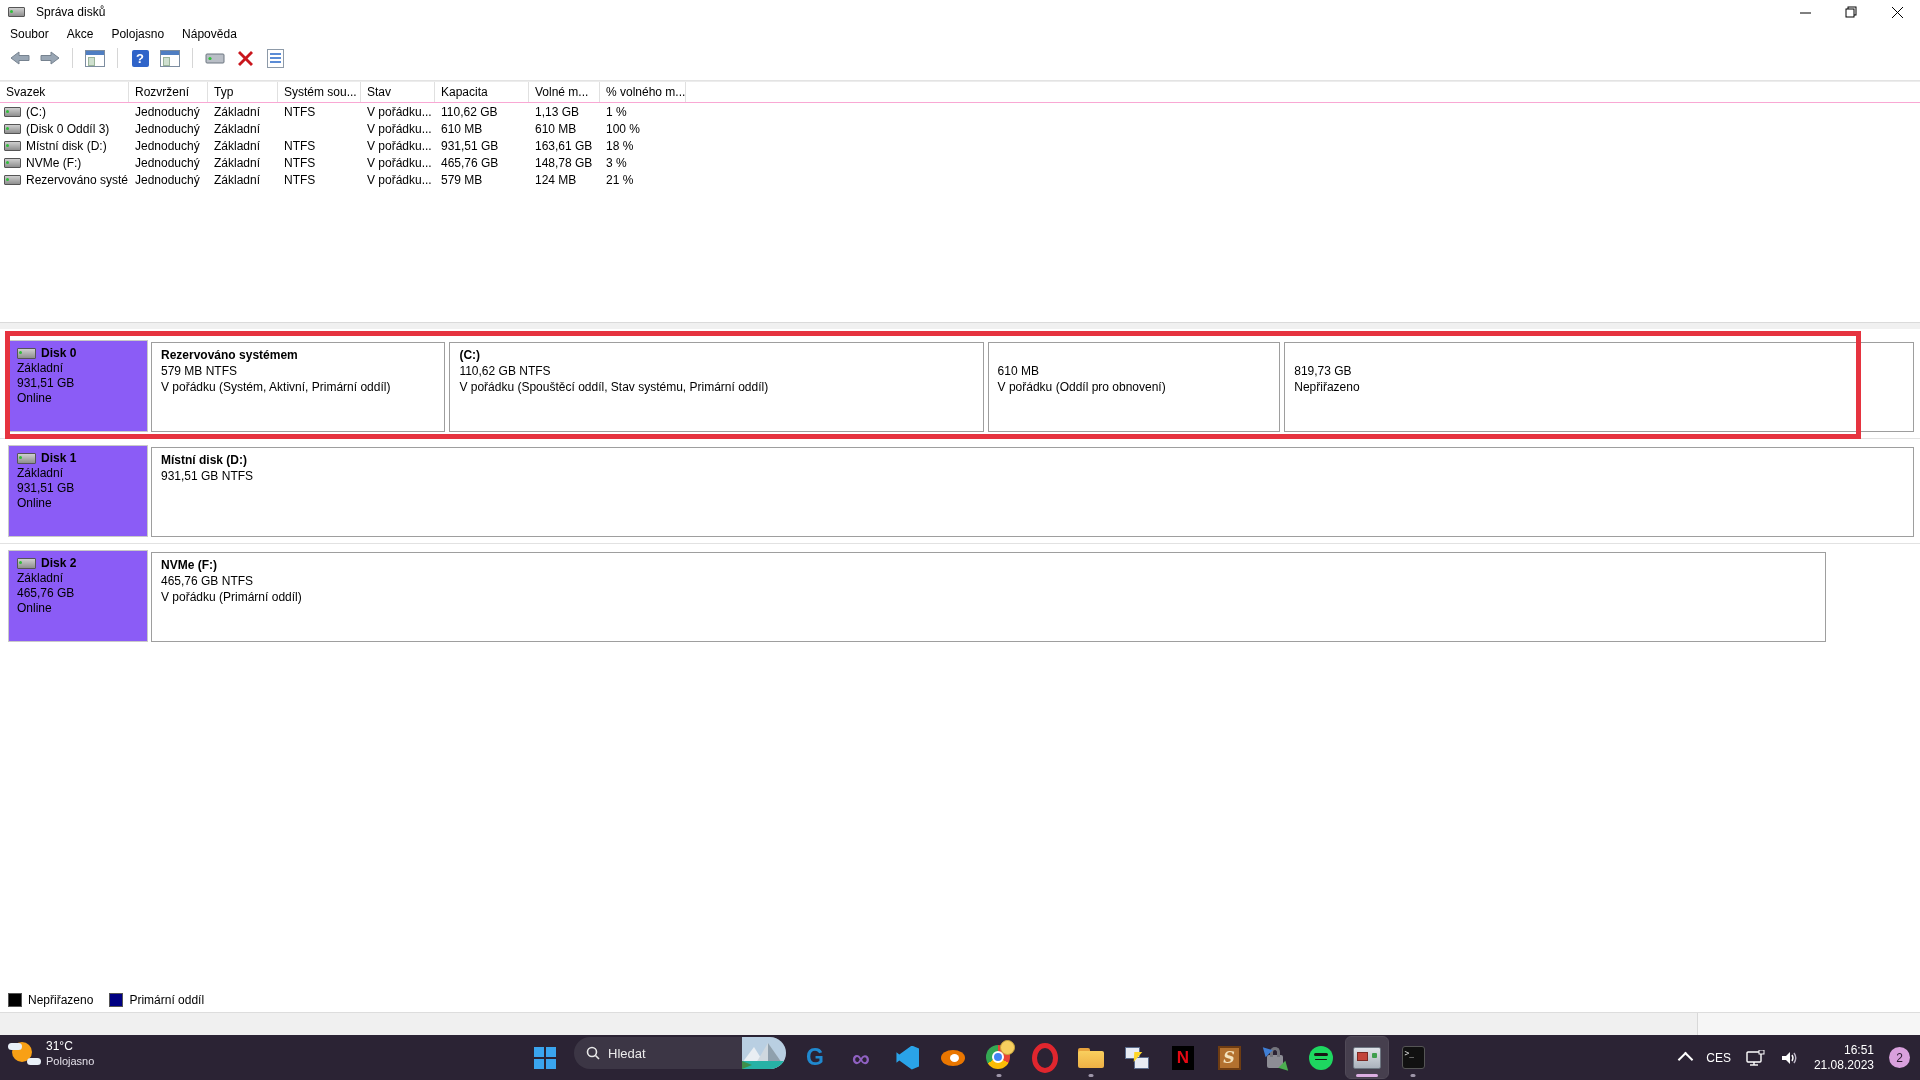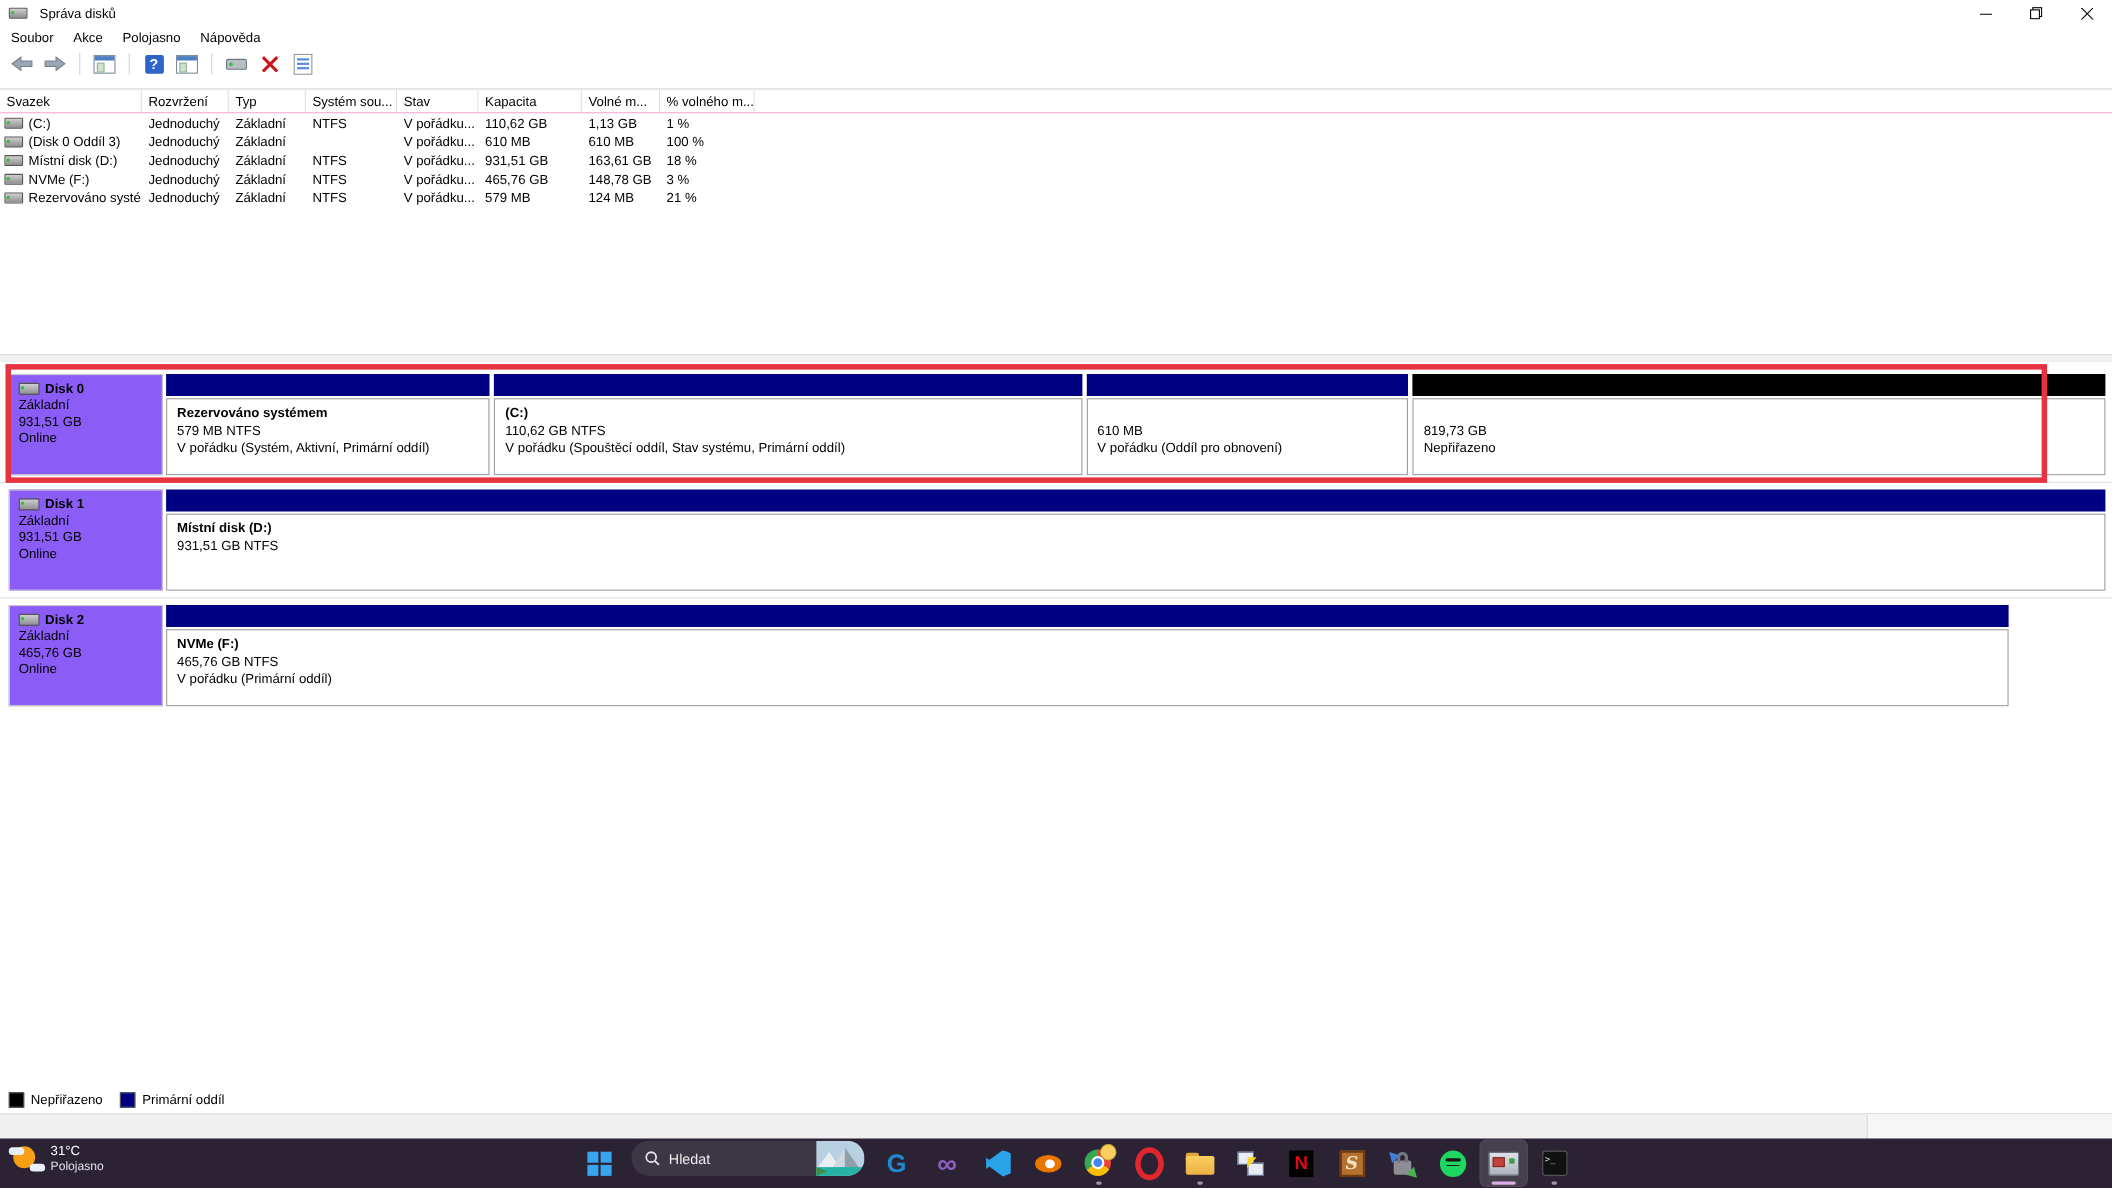--- a/index.html
+++ b/index.html
@@ -41,21 +41,21 @@
   .splitter{position:absolute;top:322px;left:0;right:0;height:6px;background:#f0f0f0;border-top:1px solid #dadada;border-bottom:1px solid #dadada}
 
   
   .diskpane{position:absolute;top:329px;left:0;right:0;height:659px;background:#fff;padding-top:11px;box-sizing:border-box}
   .disk-row{display:flex;height:92px;margin:0 6px 0 8px;position:relative}
   .disk-sep{height:1px;background:#e2e2e2;margin:6px 0}
   .disk-head{width:140px;min-width:140px;background:#8b5cf6;border:1px solid #c9c9c9;padding:5px 8px;box-sizing:border-box;line-height:15px}
   .disk-head .dh-title{font-weight:bold}
   .disk-head .drive-ico{width:17px;height:9px}
   .parts{flex:1;display:flex;gap:4px;margin-left:3px}
-  .part{display:flex;flex-direction:column;box-sizing:border-box}
+  .part{display:flex;flex-direction:row;box-sizing:border-box}
   .part-bar{height:20px;background:#000082}
   .part-bar.unalloc{background:#000}
   .part-body{flex:1;border:1px solid #9e9e9e;background:#fff;margin-top:2px;padding:4px 9px;line-height:16px;overflow:hidden;white-space:nowrap}
   .part-title{font-weight:bold;min-height:16px}
   .red-rect{position:absolute;left:5px;top:2px;width:1846px;height:98px;border:5px solid #e6333f;z-index:5;pointer-events:none}
 
   
   .legendbar{position:absolute;top:988px;left:0;right:0;height:24px;background:#fff;display:flex;align-items:center;padding-left:8px;gap:16px}
   .legend-item{display:flex;align-items:center;gap:6px}
   .legend-swatch{width:12px;height:12px;border:1px solid #555}
@@ -444,13 +444,33 @@
     <div class="slot active">
       <div class="diskmgmt"></div>
         <div class="active-pill"></div>
     </div>
     <div class="slot">
         <div class="terminal">&gt;_</div>
         <div class="run-dot"></div>
       </div>
   </div>
 
+  <div class="tray">
+    <div class="chev"></div>
+    <div class="lang">CES</div>
+    <svg width="20" height="16">
+        <rect x="1" y="2" width="14" height="10" rx="1" fill="none" stroke="#fff" stroke-width="1.4"></rect>
+        <line x1="8" y1="12" x2="8" y2="15" stroke="#fff" stroke-width="1.4"></line>
+        <line x1="4" y1="15" x2="12" y2="15" stroke="#fff" stroke-width="1.4"></line>
+        <rect x="13" y="0" width="5" height="4" fill="#2b2334" stroke="#fff" stroke-width="1"></rect>
+      </svg>
+    <svg width="18" height="16">
+        <polygon points="1,6 5,6 9,2 9,14 5,10 1,10" fill="#fff"></polygon>
+        <path d="M11 5 Q13 8 11 11" fill="none" stroke="#fff" stroke-width="1.4"></path>
+        <path d="M13 3 Q16.5 8 13 13" fill="none" stroke="#bdb6c6" stroke-width="1.4"></path>
+      </svg>
+    <div class="clockblock">
+      <div>16:51</div>
+      <div>21.08.2023</div>
+    </div>
+    <div class="badge">2</div>
+  </div>
 </div>
 
 </body></html>

